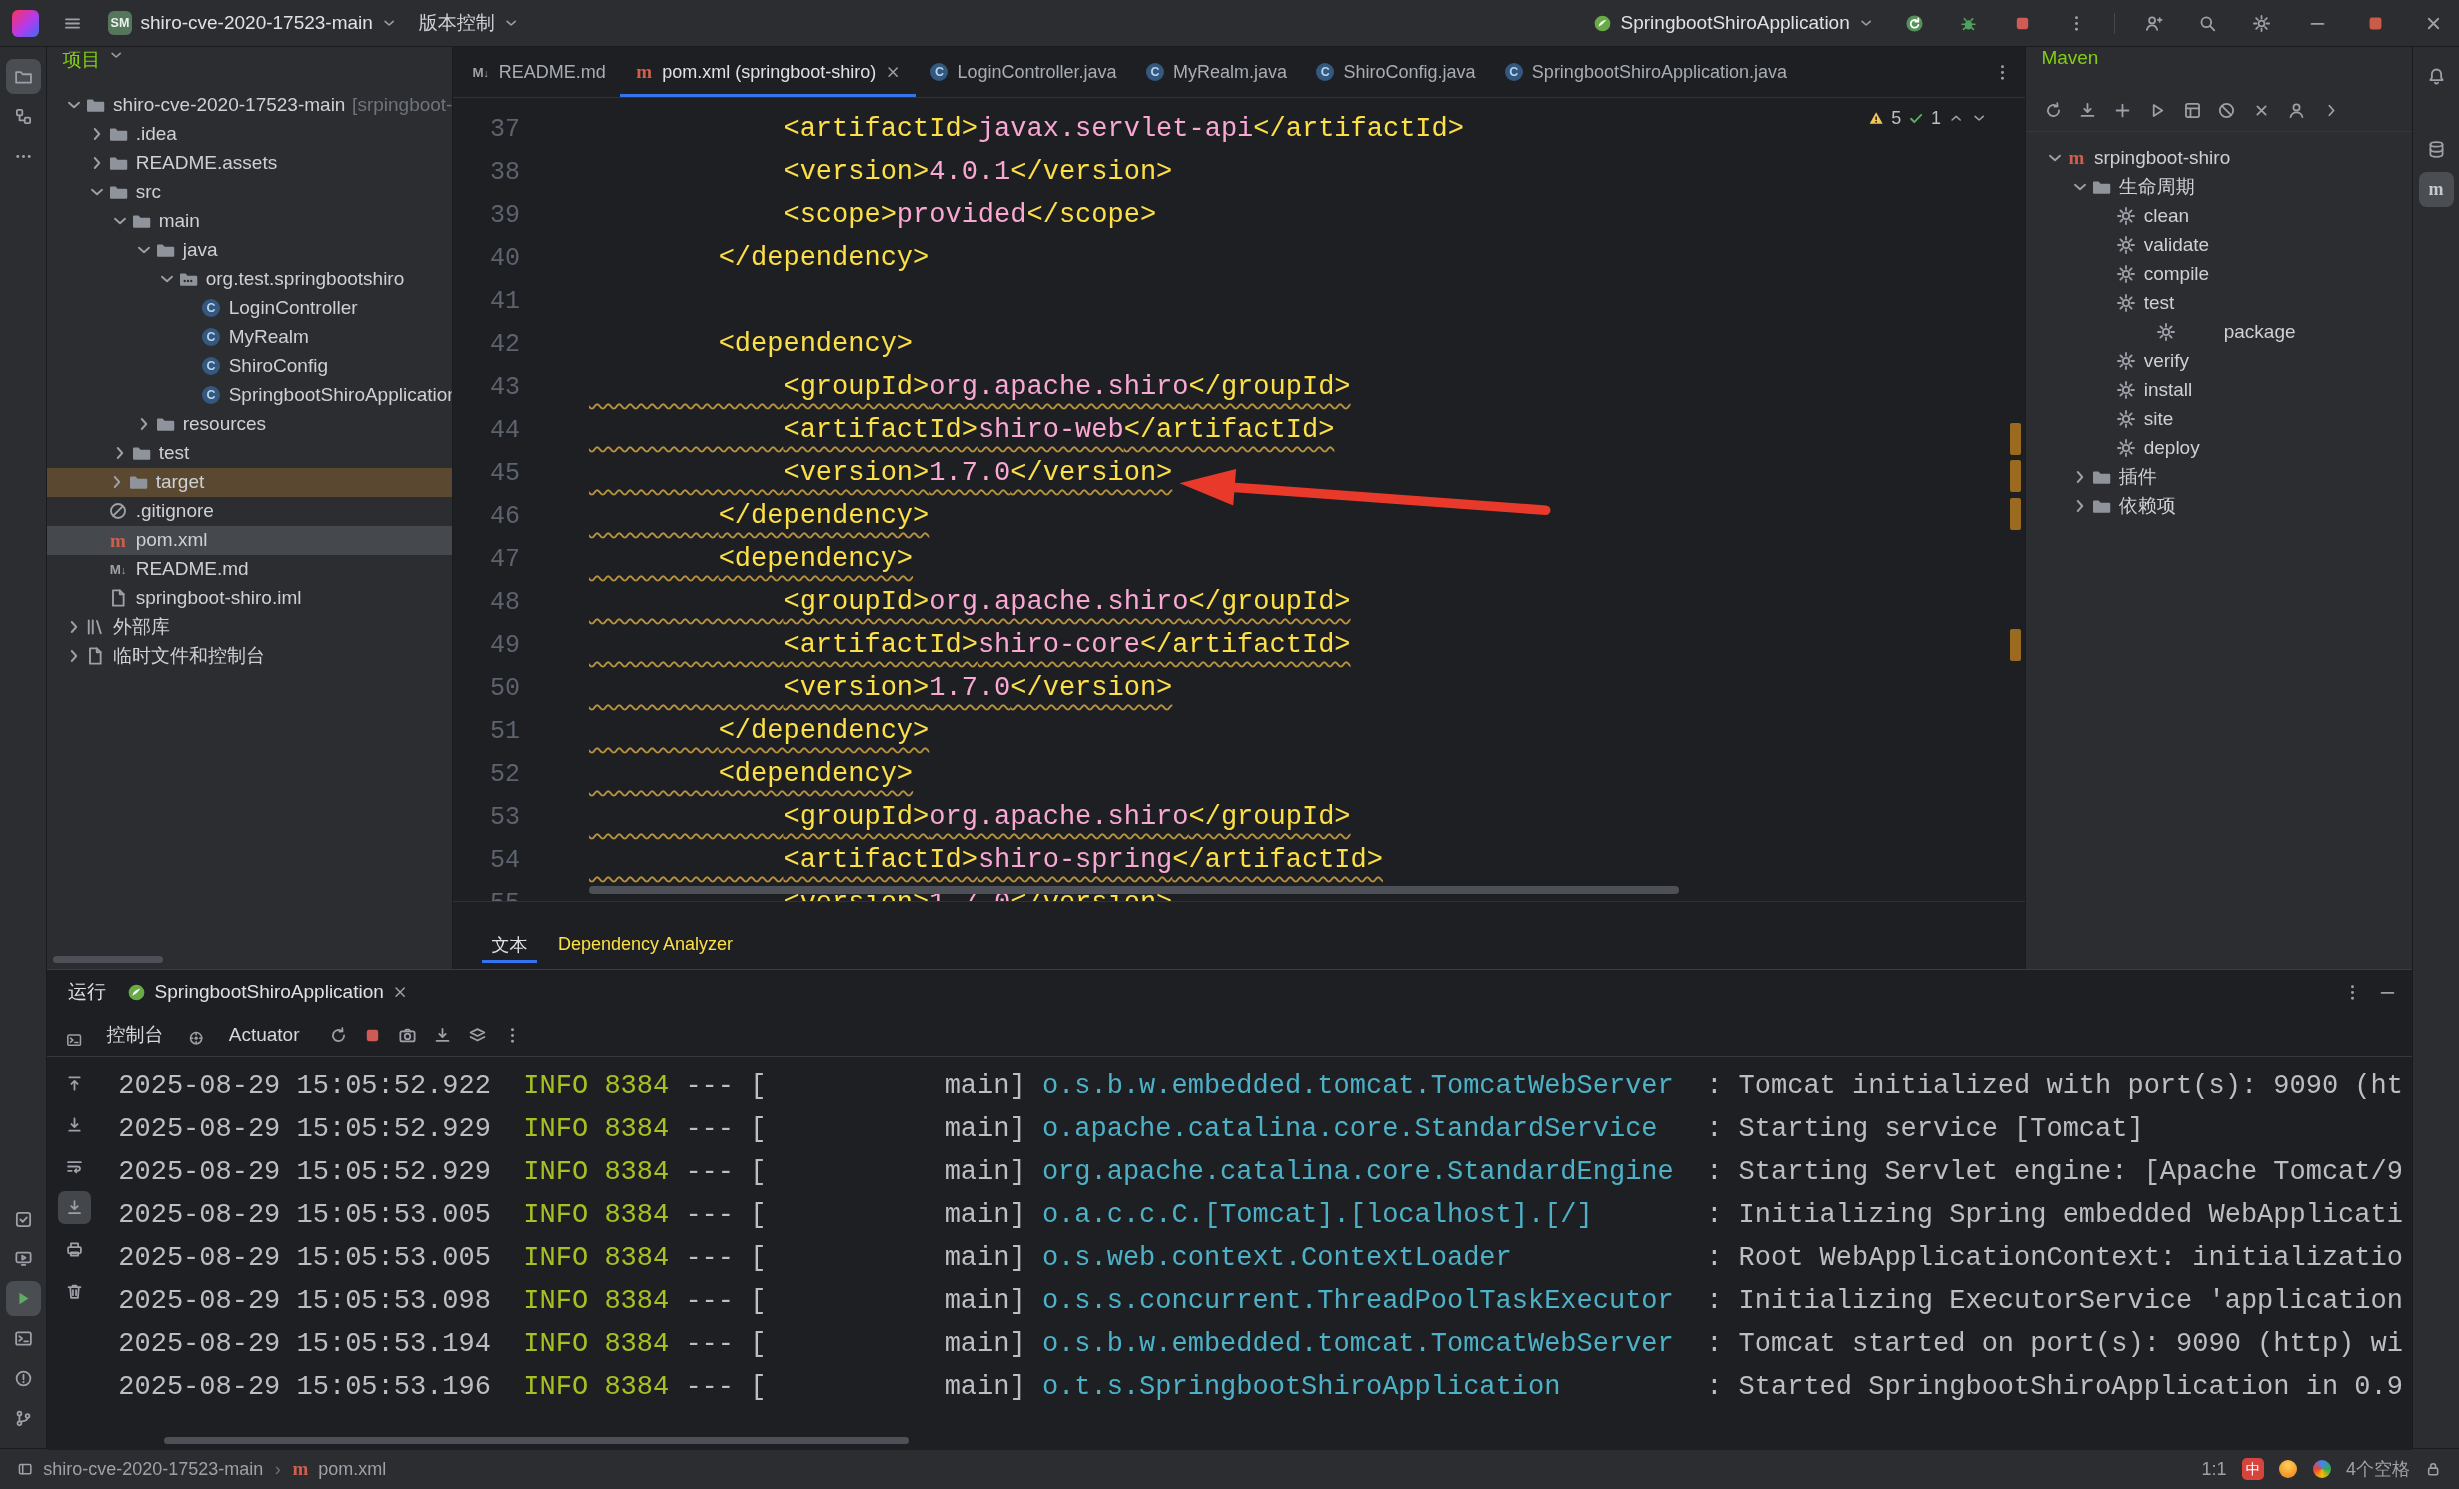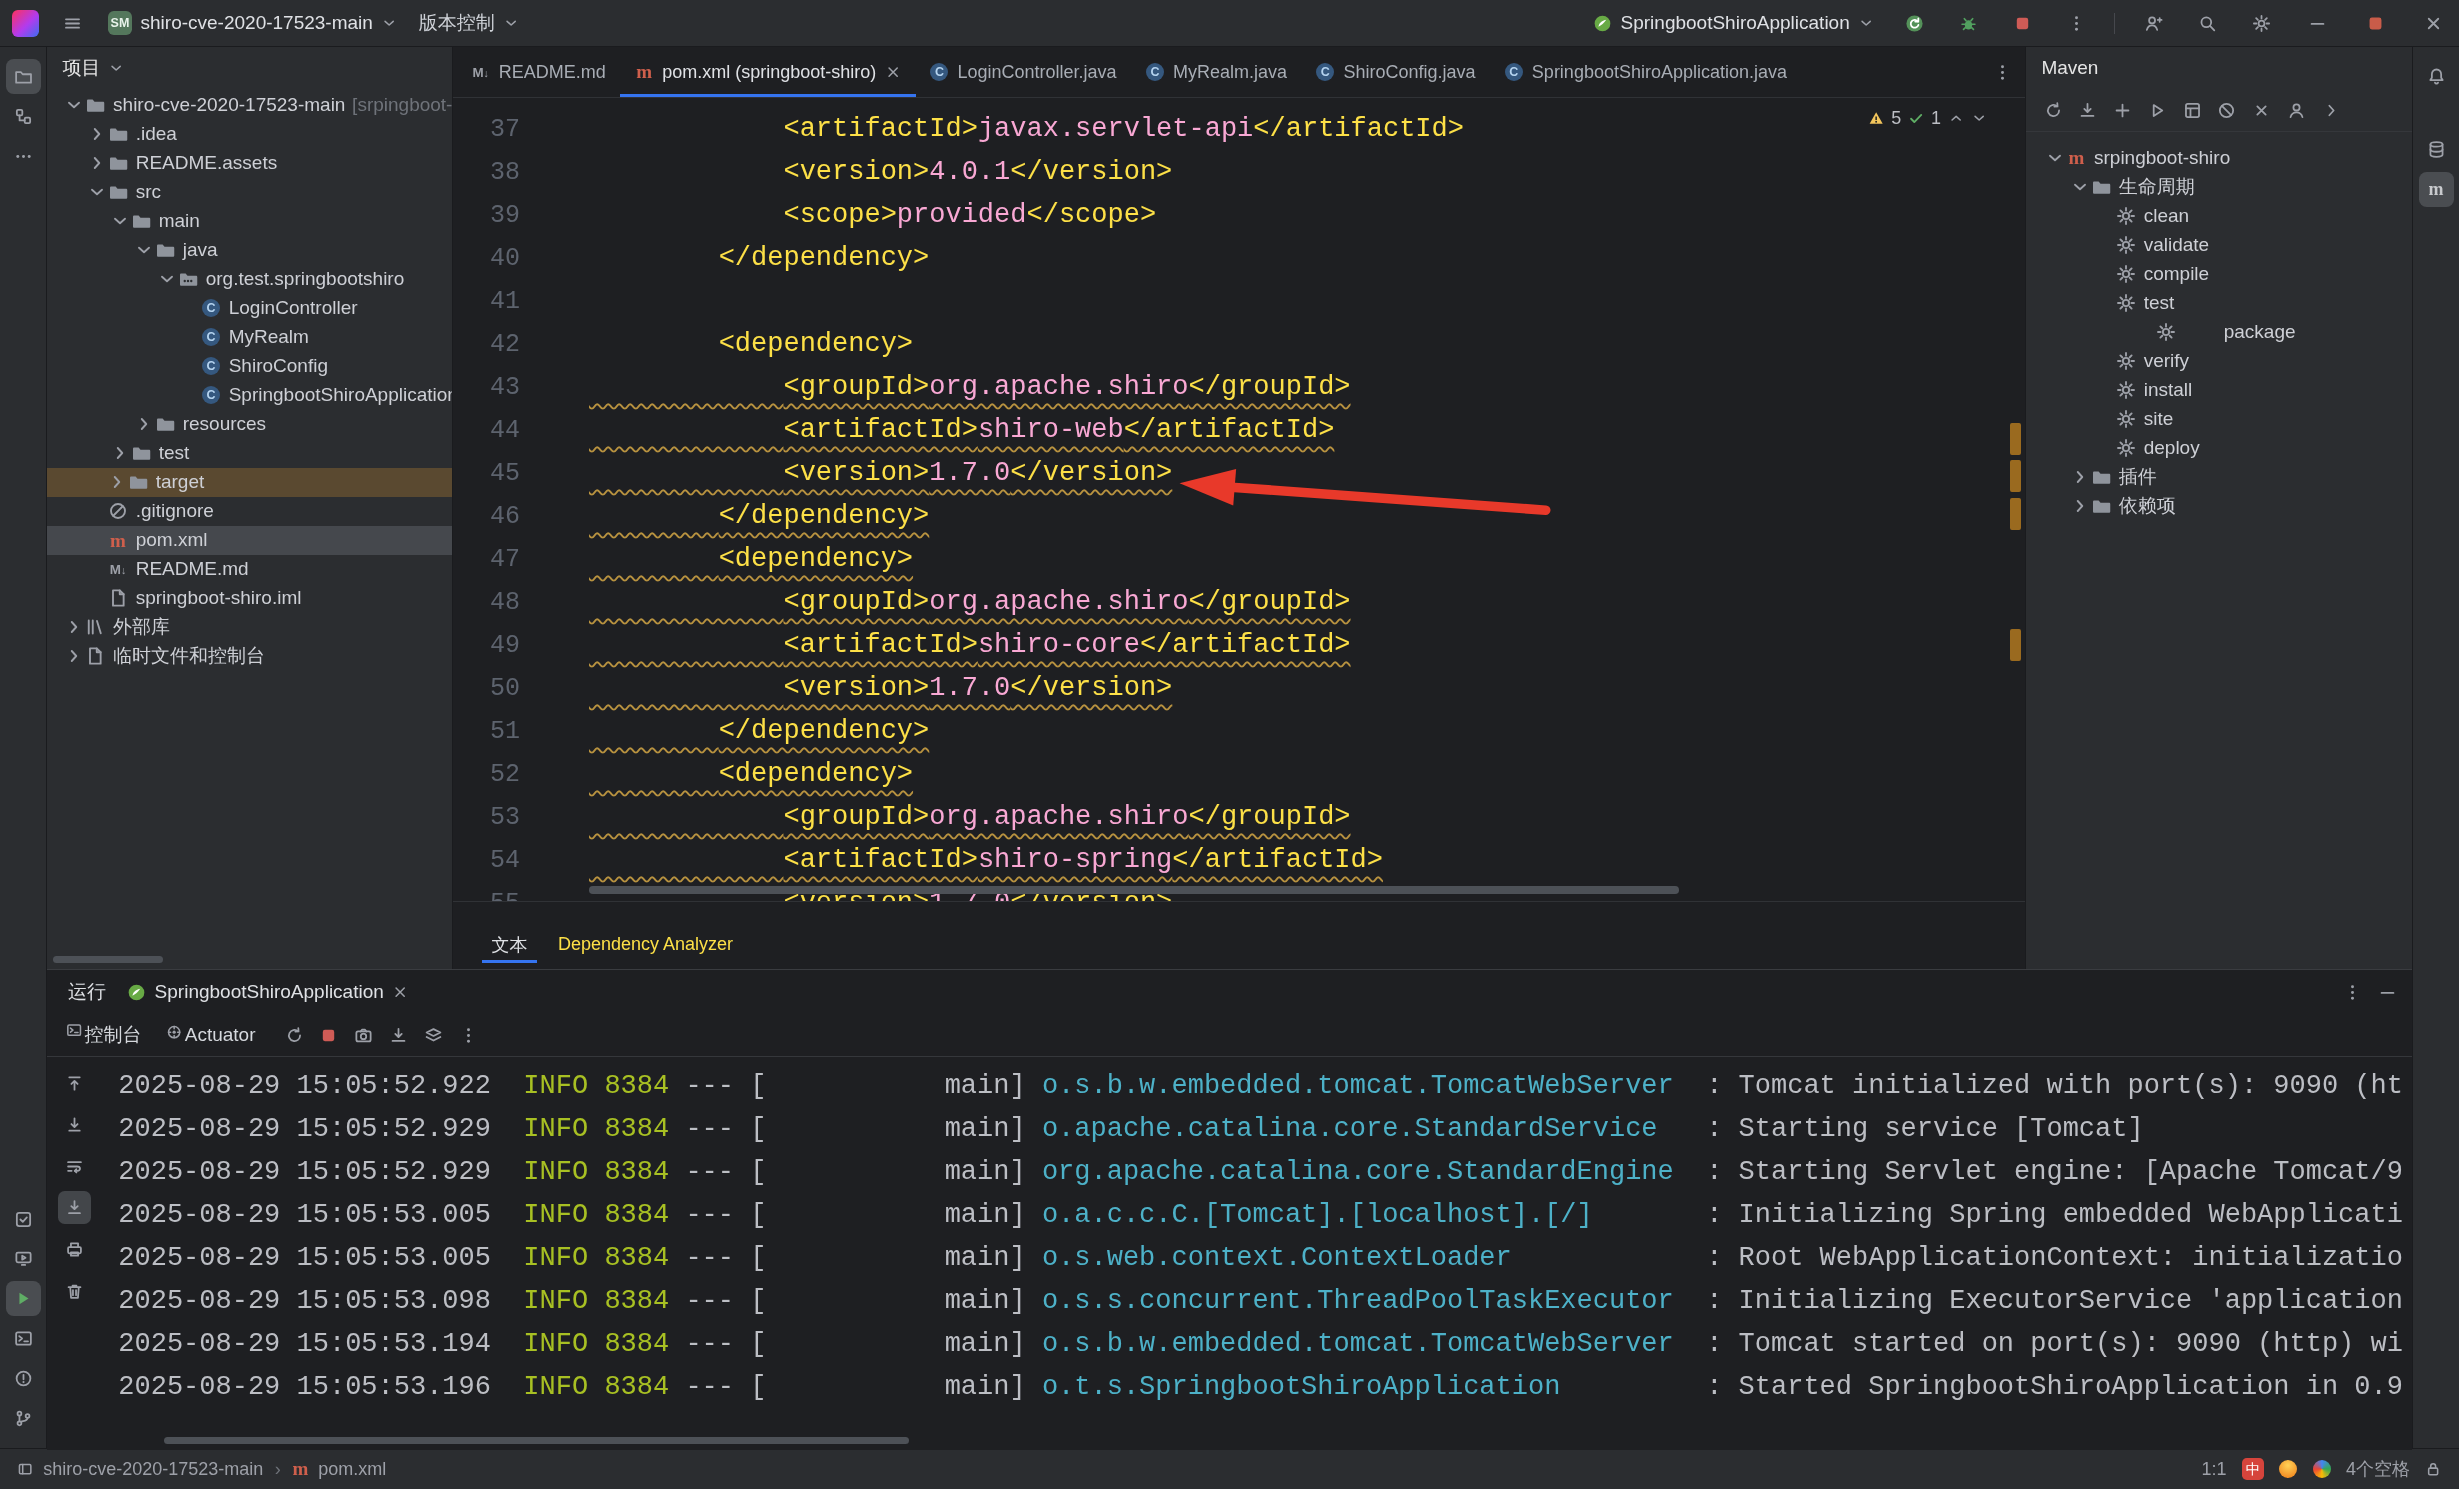--- a/index.html
+++ b/index.html
@@ -39,21 +39,21 @@
   #right-stripe{border-left:1px solid #1a1b1e}
   .st-btn{width:35px;height:35px;border-radius:7.7px;display:flex;align-items:center;justify-content:center;margin:4.8px 0}
   .st-btn.active{background:#4a4d51}
   .st-spacer{flex:1}
   #workspace{flex:1;display:flex;flex-direction:column;min-width:0}
   #upper{height:922px;flex:none;display:flex;min-width:0}
 
   
   #project-panel{width:405px;flex:none;background:#2b2d30;display:flex;flex-direction:column;position:relative;
                  border-right:1px solid #1a1b1e}
-  .panel-header{height:42px;flex:none;display:flex;align-items:center;padding:0 15.4px;color:#e5e5e5;gap:7.7px}
+  .panel-header{height:42px;flex:none;display:flex;align-items:flex-start;padding:0 15.4px;color:#84cc16;gap:7.7px}
   .tree{flex:1;overflow:hidden;padding-top:1.9px}
   .tree-row{height:29px;display:flex;align-items:center;white-space:nowrap;overflow:hidden;color:#ced0d6}
   .tree-row .chev-slot{width:23px;flex:none;display:flex;align-items:center;justify-content:center}
   .tree-row .ic{width:20px;height:20px}
   .tree-row .lbl{margin-left:7.7px}
   .tree-row .sfx{color:#6f737a;margin-left:6.7px}
   .row-selected{background:#45484d}
   .row-target{background:#5a4930}
   #project-hscroll{position:absolute;left:5.8px;bottom:5.8px;width:110px;height:7.7px;border-radius:3.8px;background:#4d5157}
 
@@ -89,21 +89,21 @@
   .mt-btn{width:31px;height:31px;border-radius:6.7px;display:inline-flex;align-items:center;justify-content:center}
   #maven-tree{padding-top:11.5px}
 
   
   #run-panel{height:480px;flex:none;border-top:1px solid #3a3c40;background:#1e1f22;display:flex;flex-direction:column;position:relative}
   #run-header{height:44px;flex:none;display:flex;align-items:center;padding:0 15.4px 0 21px}
   #run-title{color:#dfe1e5}
   .rtab{display:flex;align-items:center;gap:8.6px;color:#dfe1e5;margin-left:21px}
   #run-header .right{margin-left:auto;display:flex;gap:15.4px;align-items:center}
   #run-toolbar{height:42px;flex:none;display:flex;align-items:center;gap:9.6px;padding:0 11.5px;border-bottom:1px solid #35373b}
-  .ct-tab{display:flex;align-items:flex-start;gap:2px;color:#d5d8dd;padding:0 7.7px;white-space:nowrap}
+  .ct-tab{display:flex;align-items:flex-end;gap:24px;color:#d5d8dd;padding:0 7.7px;white-space:nowrap}
   #run-toolbar-icons{display:flex;align-items:center;gap:3.8px;margin-left:5.8px}
   #console-wrap{flex:1;min-height:0;display:flex}
   #console-gutter{width:54px;flex:none;display:flex;flex-direction:column;align-items:center;padding-top:9.6px;gap:8.6px}
   .cg-btn{width:33px;height:33px;border-radius:6.7px;display:flex;align-items:center;justify-content:center}
   .cg-btn.active{background:#43464a}
   #console{flex:1;min-width:0;overflow:hidden;padding:7.7px 0 0 17.3px}
   .log-line{height:43px;line-height:43px;font-size:27px;white-space:pre}
   .lt{color:#bcbec4}.lv{color:#a8c023}.lg{color:#4db1c8}.lm{color:#bcbec4}
   #console-hscroll{position:absolute;left:117px;bottom:5.8px;width:745px;height:7.7px;border-radius:3.8px;background:#4d5157}
 

